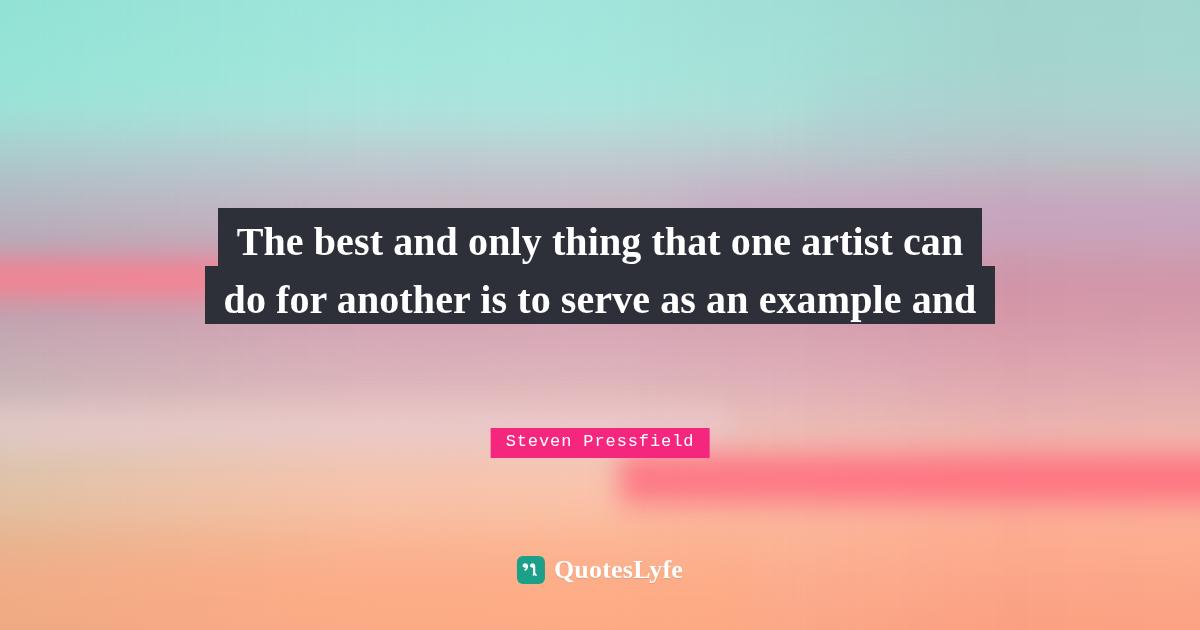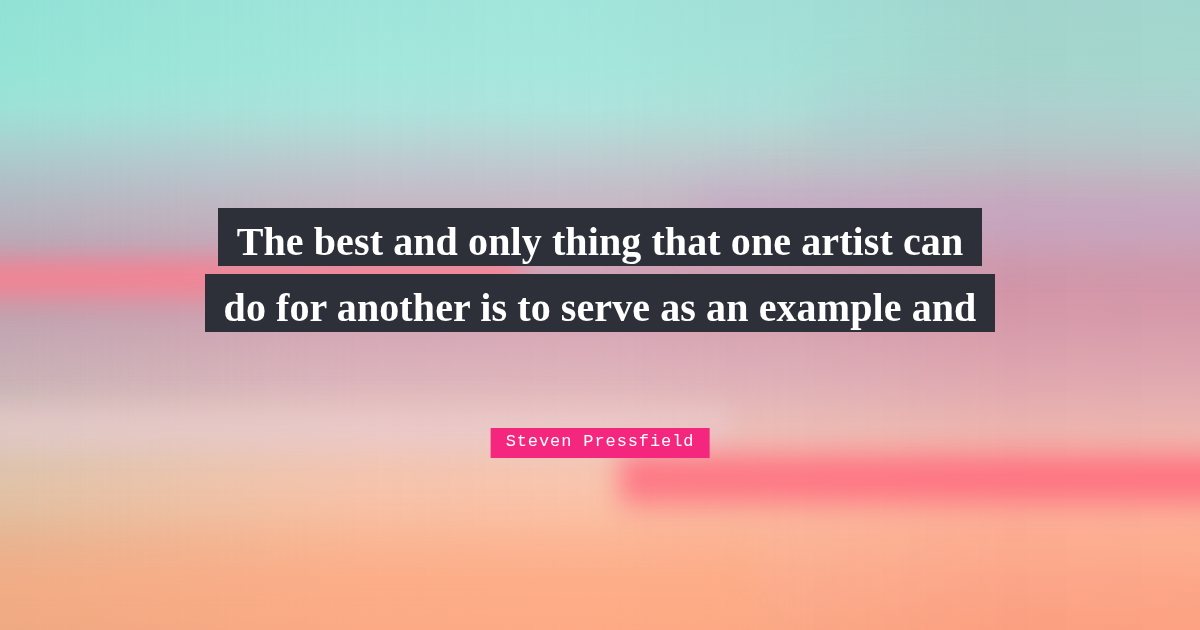--- a/index.html
+++ b/index.html
@@ -155,21 +155,20 @@
 
   .quote-line {
     background:#2e3039;
     color:#ffffff;
     font-family:"Liberation Serif", serif;
     font-weight:bold;
     font-size:40px;
     line-height:1;
     letter-spacing:.1px;
     padding:14px 19px 4px 19px;
-    margin-bottom:8px;
     white-space:nowrap;
     display:inline-block;
   }
 
   #author-badge {
     position:absolute;
     top:428px;
     left:50%;
     transform:translateX(-50%);
     background:#f4267e;
@@ -230,15 +229,25 @@
 
   <div id="content">
 
     <div id="quote-block">
       <span class="quote-line">The best and only thing that one artist can</span>
       <span class="quote-line">do for another is to serve as an example and</span>
     </div>
 
     <div id="author-badge">Steven Pressfield</div>
 
+    <div id="brand">
+      <span id="brand-mark">
+        <svg width="20" height="20" viewBox="0 0 20 20" aria-hidden="true">
+          <path fill="#ffffff" d="M4.1 3.3c-1.35 0-2.45 1.02-2.45 2.28 0 1.26 1.1 2.28 2.45 2.28.33 0 .64-.06.92-.17-.2.78-.78 1.5-1.7 2.02l.82 1.27c1.96-1.04 3.0-2.68 3.0-4.62 0-1.77-1.28-3.06-3.04-3.06z"></path>
+          <path fill="#ffffff" d="M11.55 3.3c-1.35 0-2.45 1.02-2.45 2.28 0 1.26 1.1 2.28 2.45 2.28.22 0 .43-.03.62-.08v5.6c0 .62-.2 1.02-.62 1.3l.75 1.4c1.3-.72 2.0-1.77 2.0-3.2V6.36c0-1.77-1.28-3.06-2.75-3.06z"></path>
+          <path fill="#ffffff" d="M12.55 13.3l2.3 2.9 1.25-1.05-2.3-2.85z"></path>
+        </svg>
+      </span>
+      <span id="brand-name">QuotesLyfe</span>
+    </div>
 
   </div>
 </div>
 
 </body></html>

